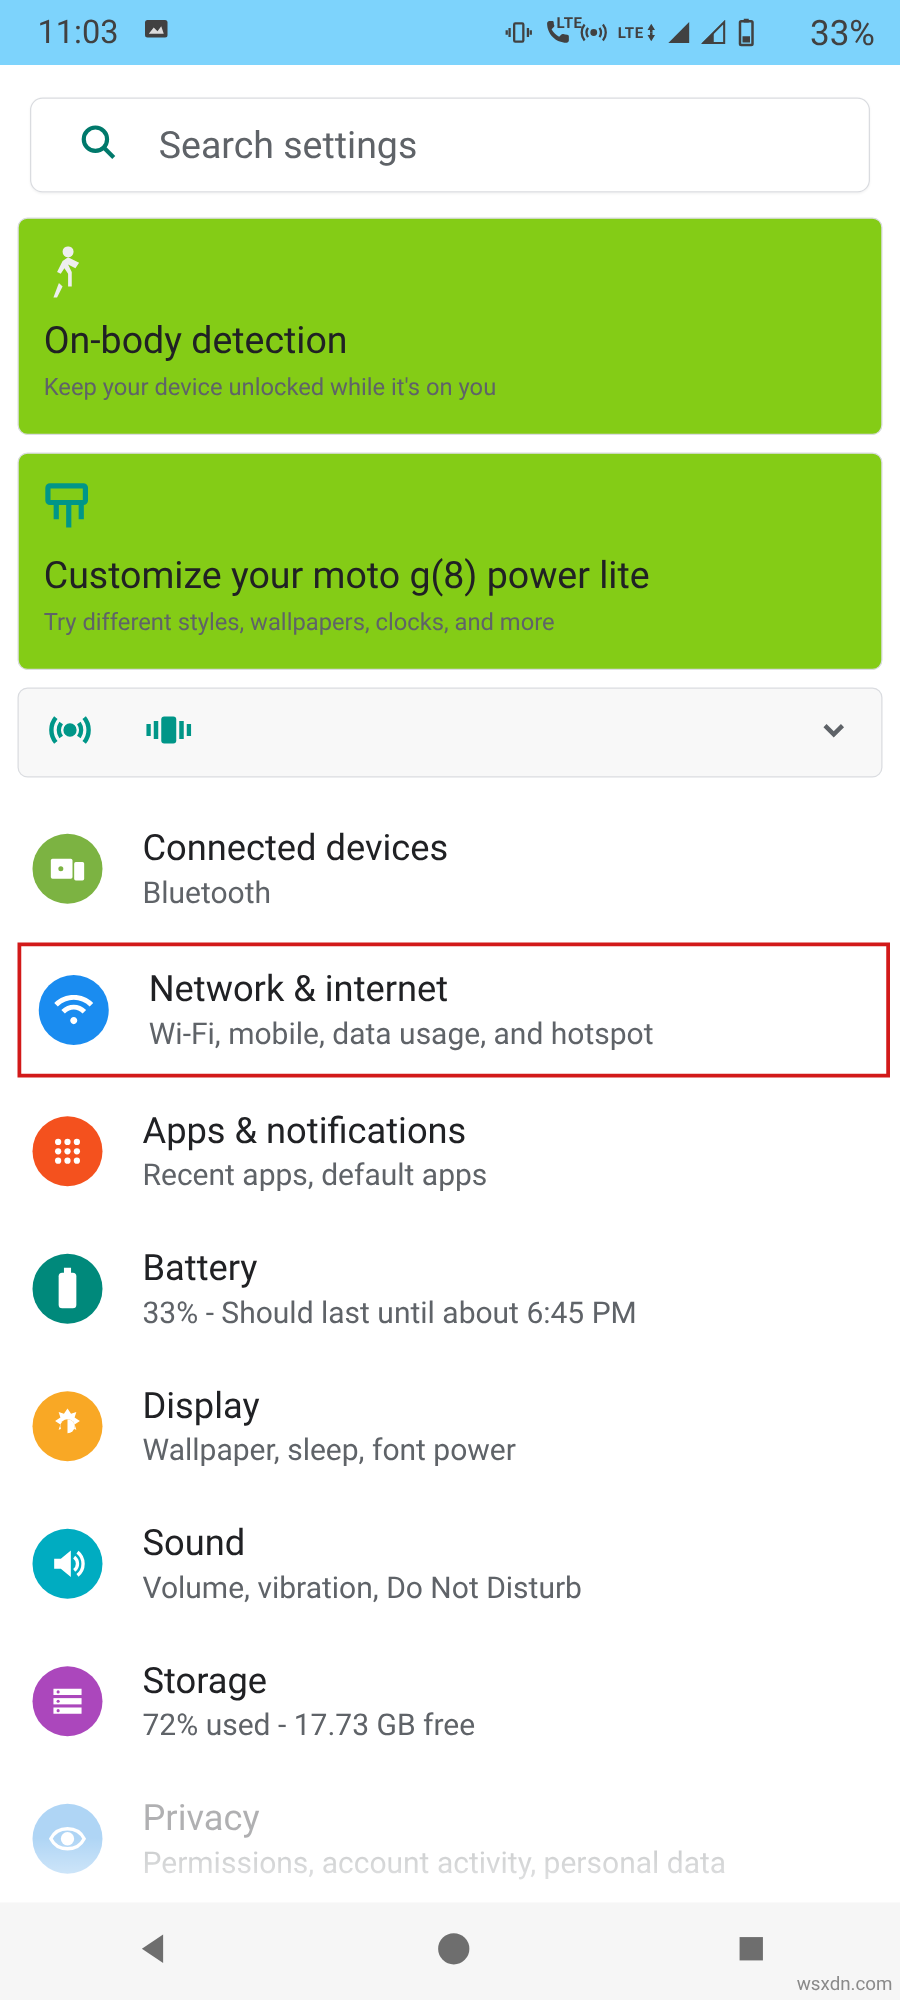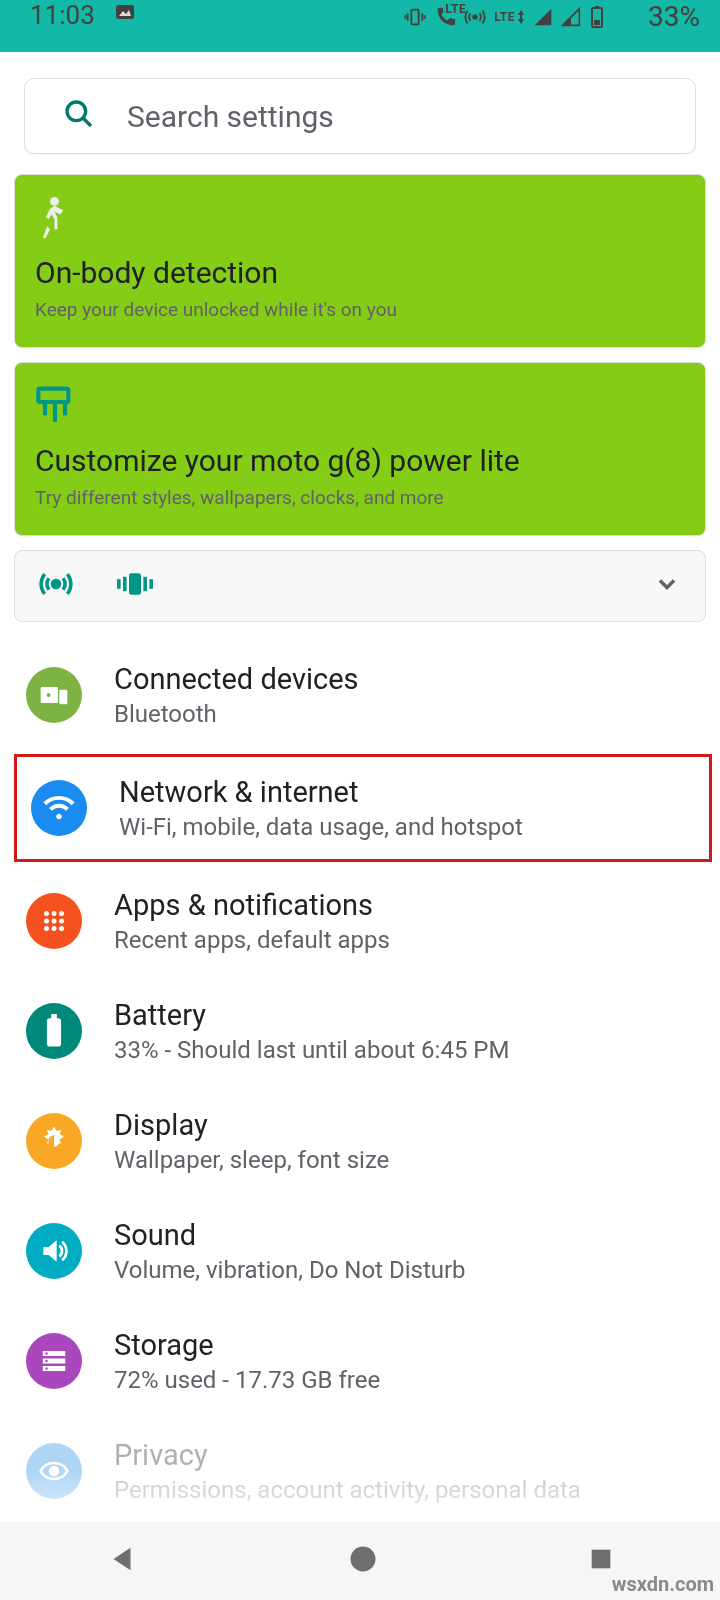--- a/index.html
+++ b/index.html
@@ -8,23 +8,23 @@
     height: 1600px;
     font-family: Roboto, "Helvetica Neue", Arial, sans-serif;
     background: #fff;
     color: #202124;
     position: relative;
     overflow: hidden;
   }
   
   .status-bar {
     height: 52px;
-    background: #14b8a6;
+    background: #7dd3fc;
     display: flex;
-    align-items: flex-start;
+    align-items: center;
     justify-content: space-between;
     padding: 0 20px 0 30px;
     font-size: 26px;
     color: #414141;
   }
   .status-left { display: flex; align-items: center; gap: 18px; }
   .status-right { display: flex; align-items: center; gap: 8px; font-size: 20px; }
   .status-right .pct { font-size: 28px; margin-left: 35px; }
   .status-right svg { display:block; }
   .tiny { font-size: 12px; font-weight: 700; letter-spacing: .5px; }
@@ -119,21 +119,21 @@
   .nav-bar .nb { color: #6e6e6e; }
   .fade-last {
     position: absolute;
     bottom: 60px; left:0; right:0; height: 70px;
     background: linear-gradient(to bottom, rgba(255,255,255,0), rgba(255,255,255,0.9));
     pointer-events: none;
   }
   .watermark {
     position: absolute;
     bottom: 4px; right: 6px;
-    font-size: 20px; color: #8a8a8a; font-weight: bold;
+    font-size: 15px; color: #8a8a8a;
   }
 </style>
 </head>
 <body>
 
 <div class="status-bar">
   <div class="status-left">
     <span>11:03</span>
     <span>
       <svg width="24" height="24" viewBox="0 0 24 24" fill="#414141">
@@ -321,21 +321,21 @@
   <div class="setting-item">
     <div class="icon-circle ic-amber">
       <svg width="34" height="34" viewBox="0 0 24 24" fill="#fff">
           <path d="M12 2l2 3 3-1-1 3 3 2-3 2 1 3-3-1-2 3-2-3-3 1 1-3-3-2 3-2-1-3 3 1z"></path>
           <circle cx="12" cy="12" r="4" fill="#f9a825"></circle>
           <path d="M12 8a4 4 0 0 1 0 8z" fill="#fff"></path>
         </svg>
     </div>
     <div class="setting-text">
       <div class="t">Display</div>
-      <div class="s">Wallpaper, sleep, font size</div>
+      <div class="s">Wallpaper, sleep, font power</div>
     </div>
   </div>
 
   <div class="setting-item">
     <div class="icon-circle ic-cyan">
       <svg width="32" height="32" viewBox="0 0 24 24" fill="#fff">
           <path d="M4 9v6h4l6 5V4L8 9z"></path>
           <path d="M16 8a5 5 0 0 1 0 8" fill="none" stroke="#fff" stroke-width="2"></path>
           <path d="M18 5a9 9 0 0 1 0 14" fill="none" stroke="#fff" stroke-width="2"></path>
         </svg>

